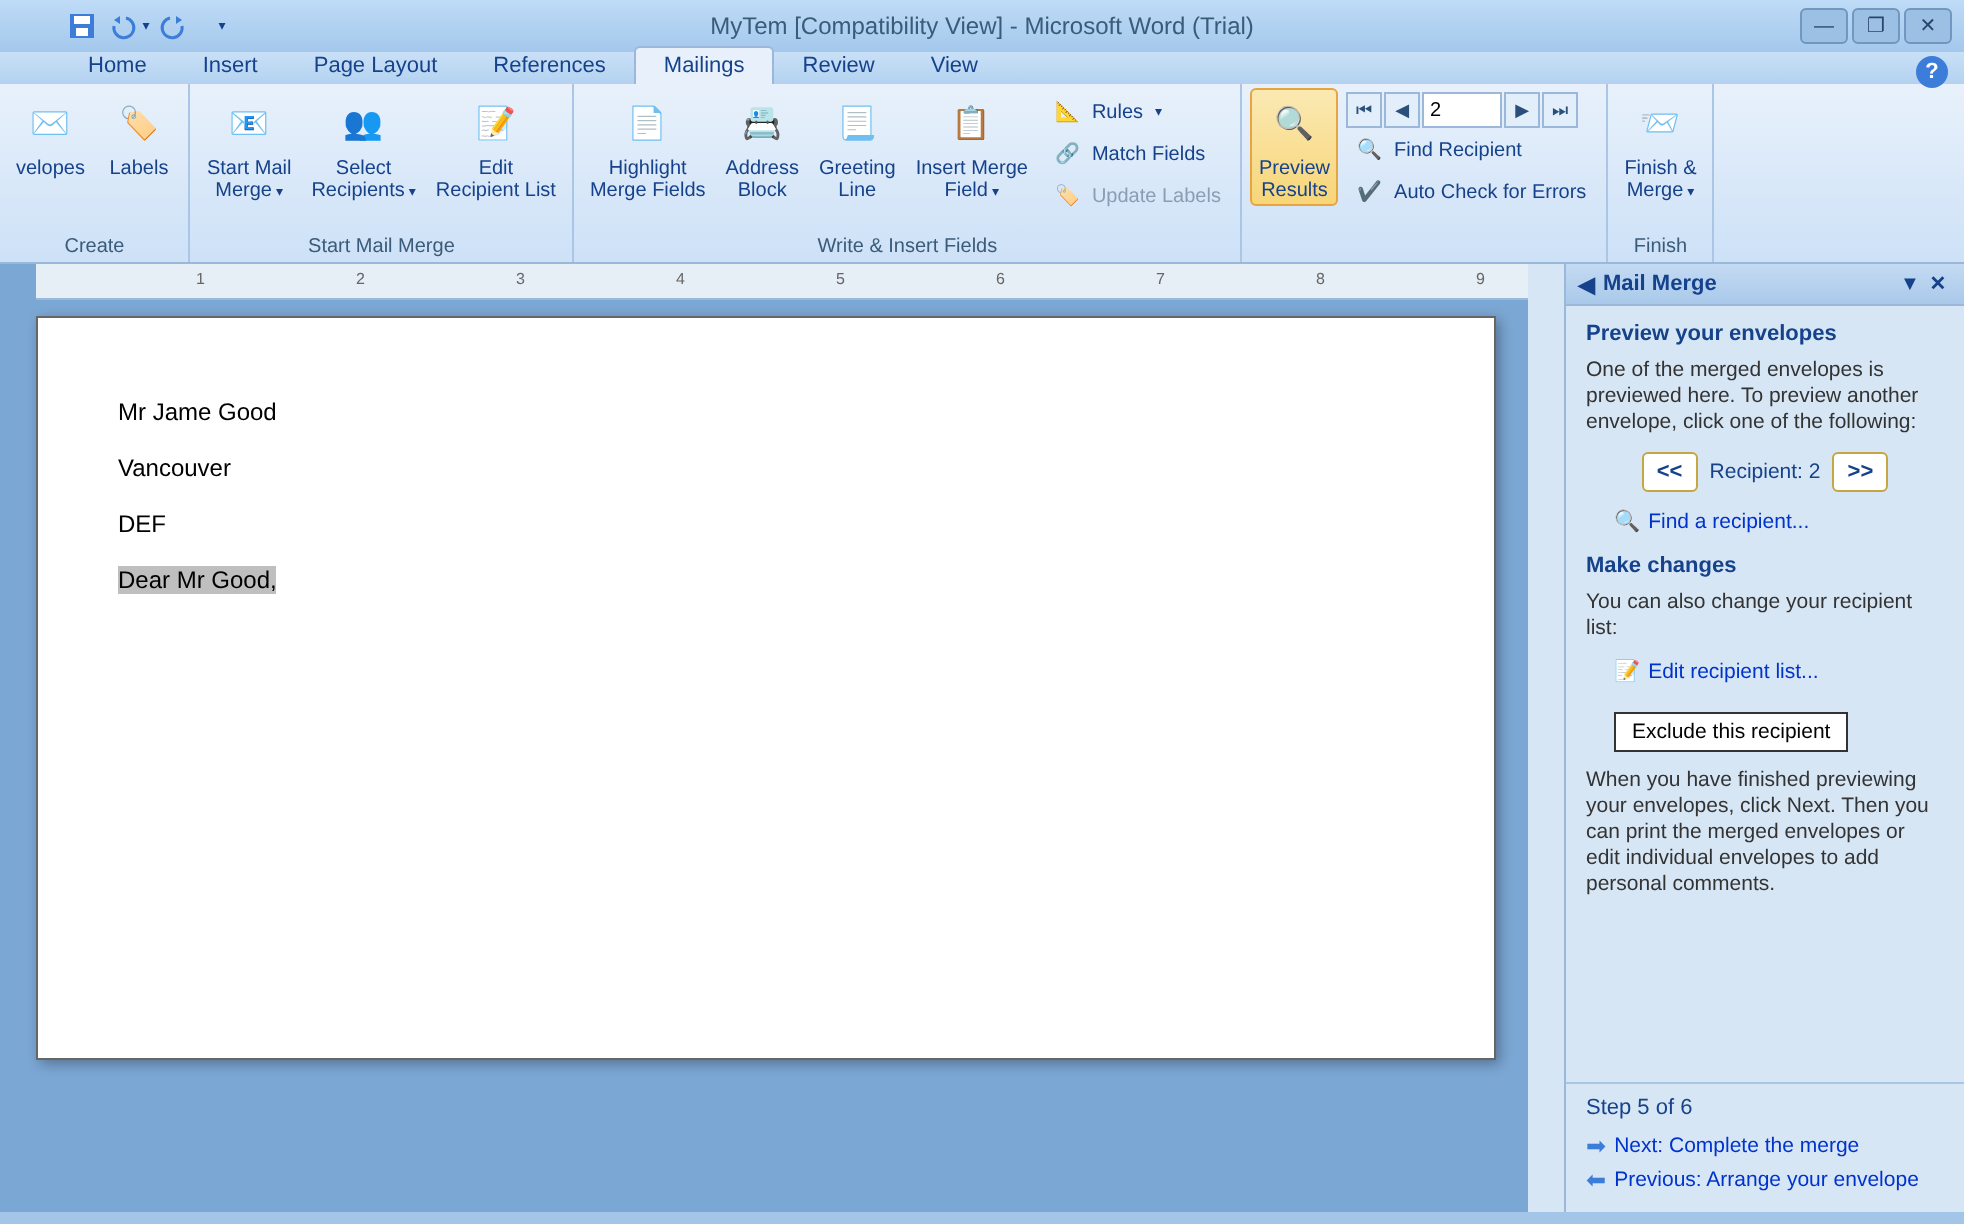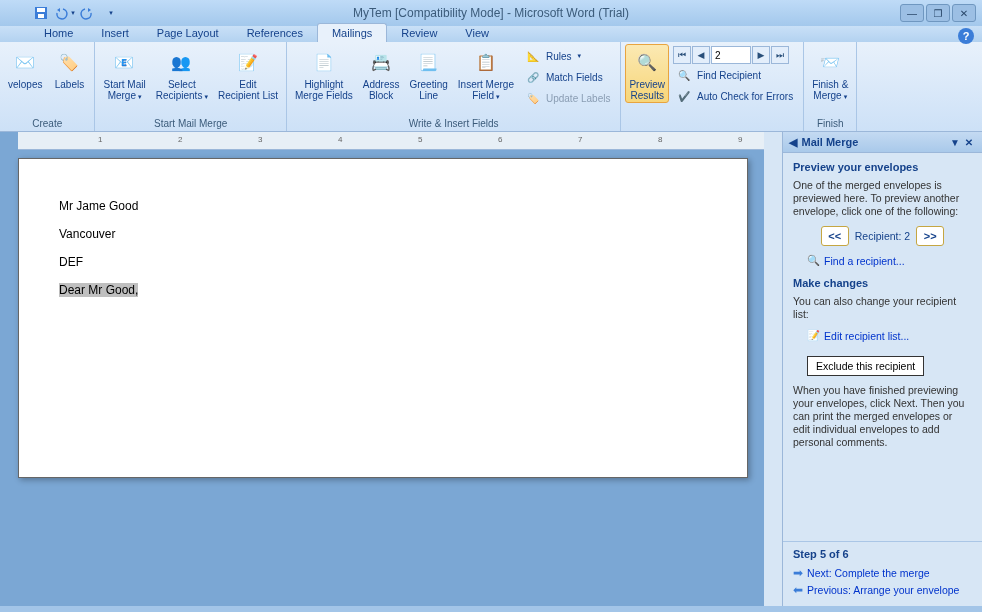--- a/index.html
+++ b/index.html
@@ -35,39 +35,39 @@
 .navgrp { display: flex; align-items: center; gap: 1px; }
 .navbtn { width: 18px; height: 18px; border: 1px solid #9bb7d9; background: #e3eefb; display: flex; align-items: center; justify-content: center; font-size: 9px; color: #294f7a; }
 .navinput { width: 40px; height: 18px; border: 1px solid #9bb7d9; font-size: 10px; padding: 0 3px; }
 .dd { font-size: 7px; margin-left: 2px; color: #15428b; }
 
 
 .workspace { display: flex; height: calc(612px - 26px - 22px - 90px); }
 .docarea { flex: 1; background: #7ba7d4; position: relative; overflow: hidden; }
 .ruler { height: 18px; background: #e7eff6; border-bottom: 1px solid #9bb7d9; margin: 0 18px; position: relative; font-size: 8px; color: #666; }
 .ruler-num { position: absolute; top: 3px; }
-.doc { background: white; margin: 8px 18px; width: 730px; height: 320px; border: 1px solid #666; box-shadow: 2px 2px 6px rgba(0,0,0,.3); padding: 40px; font-family: Calibri, sans-serif; font-size: 12px; color: #000; }
+.doc { background: white; margin: 8px 18px; width: 730px; height: 372px; border: 1px solid #666; box-shadow: 2px 2px 6px rgba(0,0,0,.3); padding: 40px; font-family: Calibri, sans-serif; font-size: 12px; color: #000; }
 .doc p { margin-bottom: 14px; }
 .greeting-field { background: #bfbfbf; display: inline; }
 .vscroll { width: 18px; background: #d7e6f5; position: absolute; right: 0; top: 0; bottom: 0; }
 
 
 .taskpane { width: 200px; background: #d7e6f5; border-left: 1px solid #9bb7d9; display: flex; flex-direction: column; font-size: 11px; }
 .tp-header { background: linear-gradient(#c4daf2, #a9c9ea); border-bottom: 1px solid #9bb7d9; padding: 3px 6px; display: flex; align-items: center; color: #15428b; font-weight: bold; }
 .tp-header .ttl { flex: 1; }
 .tp-close { width: 14px; height: 14px; font-size: 10px; display: flex; align-items: center; justify-content: center; }
 .tp-body { padding: 8px 10px; overflow-y: auto; flex: 1; }
 .tp-h { color: #15428b; font-weight: bold; font-size: 11px; margin-bottom: 6px; }
 .tp-txt { color: #333; font-size: 10.5px; line-height: 13px; margin-bottom: 8px; }
 .tp-nav { display: flex; align-items: center; justify-content: center; gap: 6px; margin: 8px 0; }
 .tp-navbtn { width: 28px; height: 20px; background: white; border: 1px solid #c5a642; border-radius: 3px; display: flex; align-items: center; justify-content: center; color: #15428b; font-weight: bold; font-size: 11px; }
 .tp-link { color: #0033cc; font-size: 10.5px; display: flex; align-items: center; gap: 4px; margin: 4px 0 10px 14px; cursor: pointer; }
 .tp-exclude { background: white; border: 1px solid #333; padding: 3px 8px; font-size: 10.5px; margin: 4px 0 8px 14px; display: inline-block; }
 .tp-footer { border-top: 1px solid #aac6e6; padding: 6px 10px; }
-.tp-step { color: #15428b; font-weight: bold; font-size: 11px; margin-bottom: 6px; }
+.tp-step { color: #15428b; font-weight: normal; font-size: 11px; margin-bottom: 6px; }
 .tp-nav-link { color: #0033cc; font-size: 10.5px; display: flex; align-items: center; gap: 4px; margin: 3px 0; cursor: pointer; }
 .arrow { color: #3b7dd8; font-size: 12px; }
 </style>
 </head>
 <body>
 
 <div class="titlebar">
   <div class="qat">
     <div class="qat-btn">
         <svg width="16" height="16">
@@ -86,21 +86,21 @@
     <div class="qat-btn">
         <svg width="16" height="16">
           <path d="M6 4 A5 5 0 1 0 12 8" stroke="#3b7dd8" fill="none" stroke-width="1.5"></path>
           <path d="M9 3 L12 5 L9 7" fill="#3b7dd8"></path>
         </svg>
       </div>
     <div class="qat-btn">
         <span class="dd">▾</span>
       </div>
   </div>
-  <div class="title-text">MyTem [Compatibility Mode] - Microsoft Word (Trial)</div>
+  <div class="title-text">MyTem [Compatibility View] - Microsoft Word (Trial)</div>
   <div class="win-controls">
     <div class="win-btn">—</div>
     <div class="win-btn">❐</div>
     <div class="win-btn">✕</div>
   </div>
 </div>
 
 <div class="tabs">
   <div class="tab">Home</div>
   <div class="tab">Insert</div>

